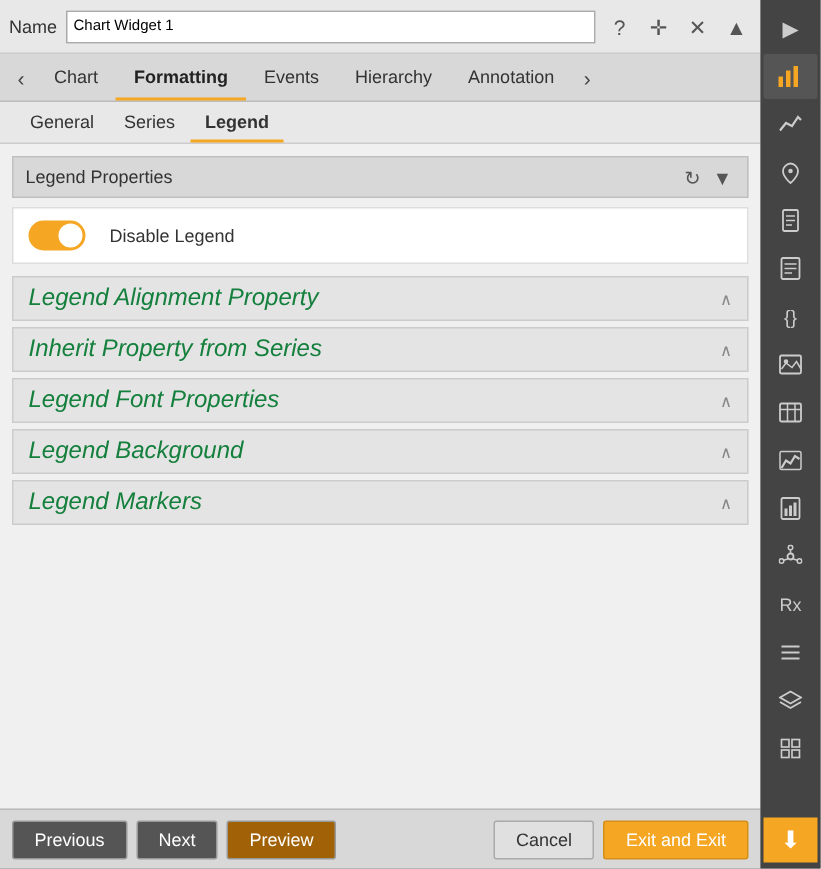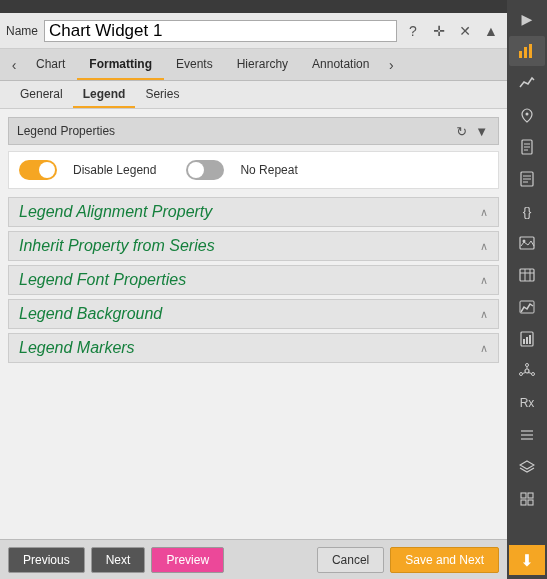--- a/index.html
+++ b/index.html
@@ -12,21 +12,20 @@
       display: flex;
       overflow: hidden;
     }
 
     .main-panel {
       flex: 1;
       display: flex;
       flex-direction: column;
       background: #f0f0f0;
       width: 507px;
-      margin-top: 13px;
     }
 
     
     .header {
       display: flex;
       align-items: center;
       background: #e8e8e8;
       border-bottom: 1px solid #ccc;
       padding: 4px 6px;
       gap: 6px;
@@ -35,21 +34,21 @@
     .header-name-label {
       font-size: 12px;
       color: #333;
       white-space: nowrap;
     }
     .header-title-input {
       flex: 1;
       height: 22px;
       border: 1px solid #aaa;
       padding: 2px 4px;
-      font-size: 17px;
+      font-size: 10px;
       background: white;
     }
     .header-icon-btn {
       width: 20px;
       height: 20px;
       display: flex;
       align-items: center;
       justify-content: center;
       cursor: pointer;
       color: #555;
@@ -239,21 +238,21 @@
       height: 26px;
       padding: 0 14px;
       font-size: 12px;
       cursor: pointer;
       border: 1px solid #999;
       background: #555;
       color: white;
       border-radius: 2px;
     }
     .footer-btn.preview {
-      background: #ec4899;
+      background: #a16207;
     }
     .footer-btn.cancel {
       background: #e0e0e0;
       color: #333;
       border: 1px solid #aaa;
       margin-left: auto;
     }
     .footer-btn.save {
       background: #f5a623;
       color: white;
@@ -322,47 +321,41 @@
     <div class="tab">Chart</div>
     <div class="tab active">Formatting</div>
     <div class="tab">Events</div>
     <div class="tab">Hierarchy</div>
     <div class="tab">Annotation</div>
     <button class="tab-nav-btn">›</button>
   </div>
 
   <div class="sub-tab-bar">
     <div class="sub-tab">General</div>
+    <div class="sub-tab">Series</div>
     <div class="sub-tab active">Legend</div>
-    <div class="sub-tab">Series</div>
   </div>
 
   <div class="content">
 
     <div class="section-header">
       <span class="section-header-title">Legend Properties</span>
       <div class="section-header-actions">
         <button class="section-icon-btn">↻</button>
         <button class="section-icon-btn">▼</button>
       </div>
     </div>
 
     <div class="toggle-row">
       <div class="toggle-item">
         <div class="toggle-switch on">
           <div class="toggle-knob"></div>
         </div>
         <span class="toggle-label">Disable Legend</span>
       </div>
-      <div class="toggle-item">
-        <div class="toggle-switch off">
-          <div class="toggle-knob"></div>
-        </div>
-        <span class="toggle-label">No Repeat</span>
-      </div>
     </div>
 
     <div class="collapsible-section">
       <span class="collapsible-title">Legend Alignment Property</span>
       <span class="collapsible-arrow">∧</span>
     </div>
 
     <div class="collapsible-section">
       <span class="collapsible-title">Inherit Property from Series</span>
       <span class="collapsible-arrow">∧</span>
@@ -383,21 +376,21 @@
       <span class="collapsible-arrow">∧</span>
     </div>
 
   </div>
 
   <div class="footer">
     <button class="footer-btn">Previous</button>
     <button class="footer-btn">Next</button>
     <button class="footer-btn preview">Preview</button>
     <button class="footer-btn cancel">Cancel</button>
-    <button class="footer-btn save">Save and Next</button>
+    <button class="footer-btn save">Exit and Exit</button>
   </div>
 </div>
 
 <div class="right-sidebar">
   <div class="sidebar-icon">▶</div>
   <div class="sidebar-icon active orange">
     <svg width="18" height="16" viewBox="0 0 18 16" fill="none">
       <rect x="1" y="8" width="3" height="7" fill="#f5a623"></rect>
       <rect x="6" y="4" width="3" height="11" fill="#f5a623"></rect>
       <rect x="11" y="1" width="3" height="14" fill="#f5a623"></rect>

